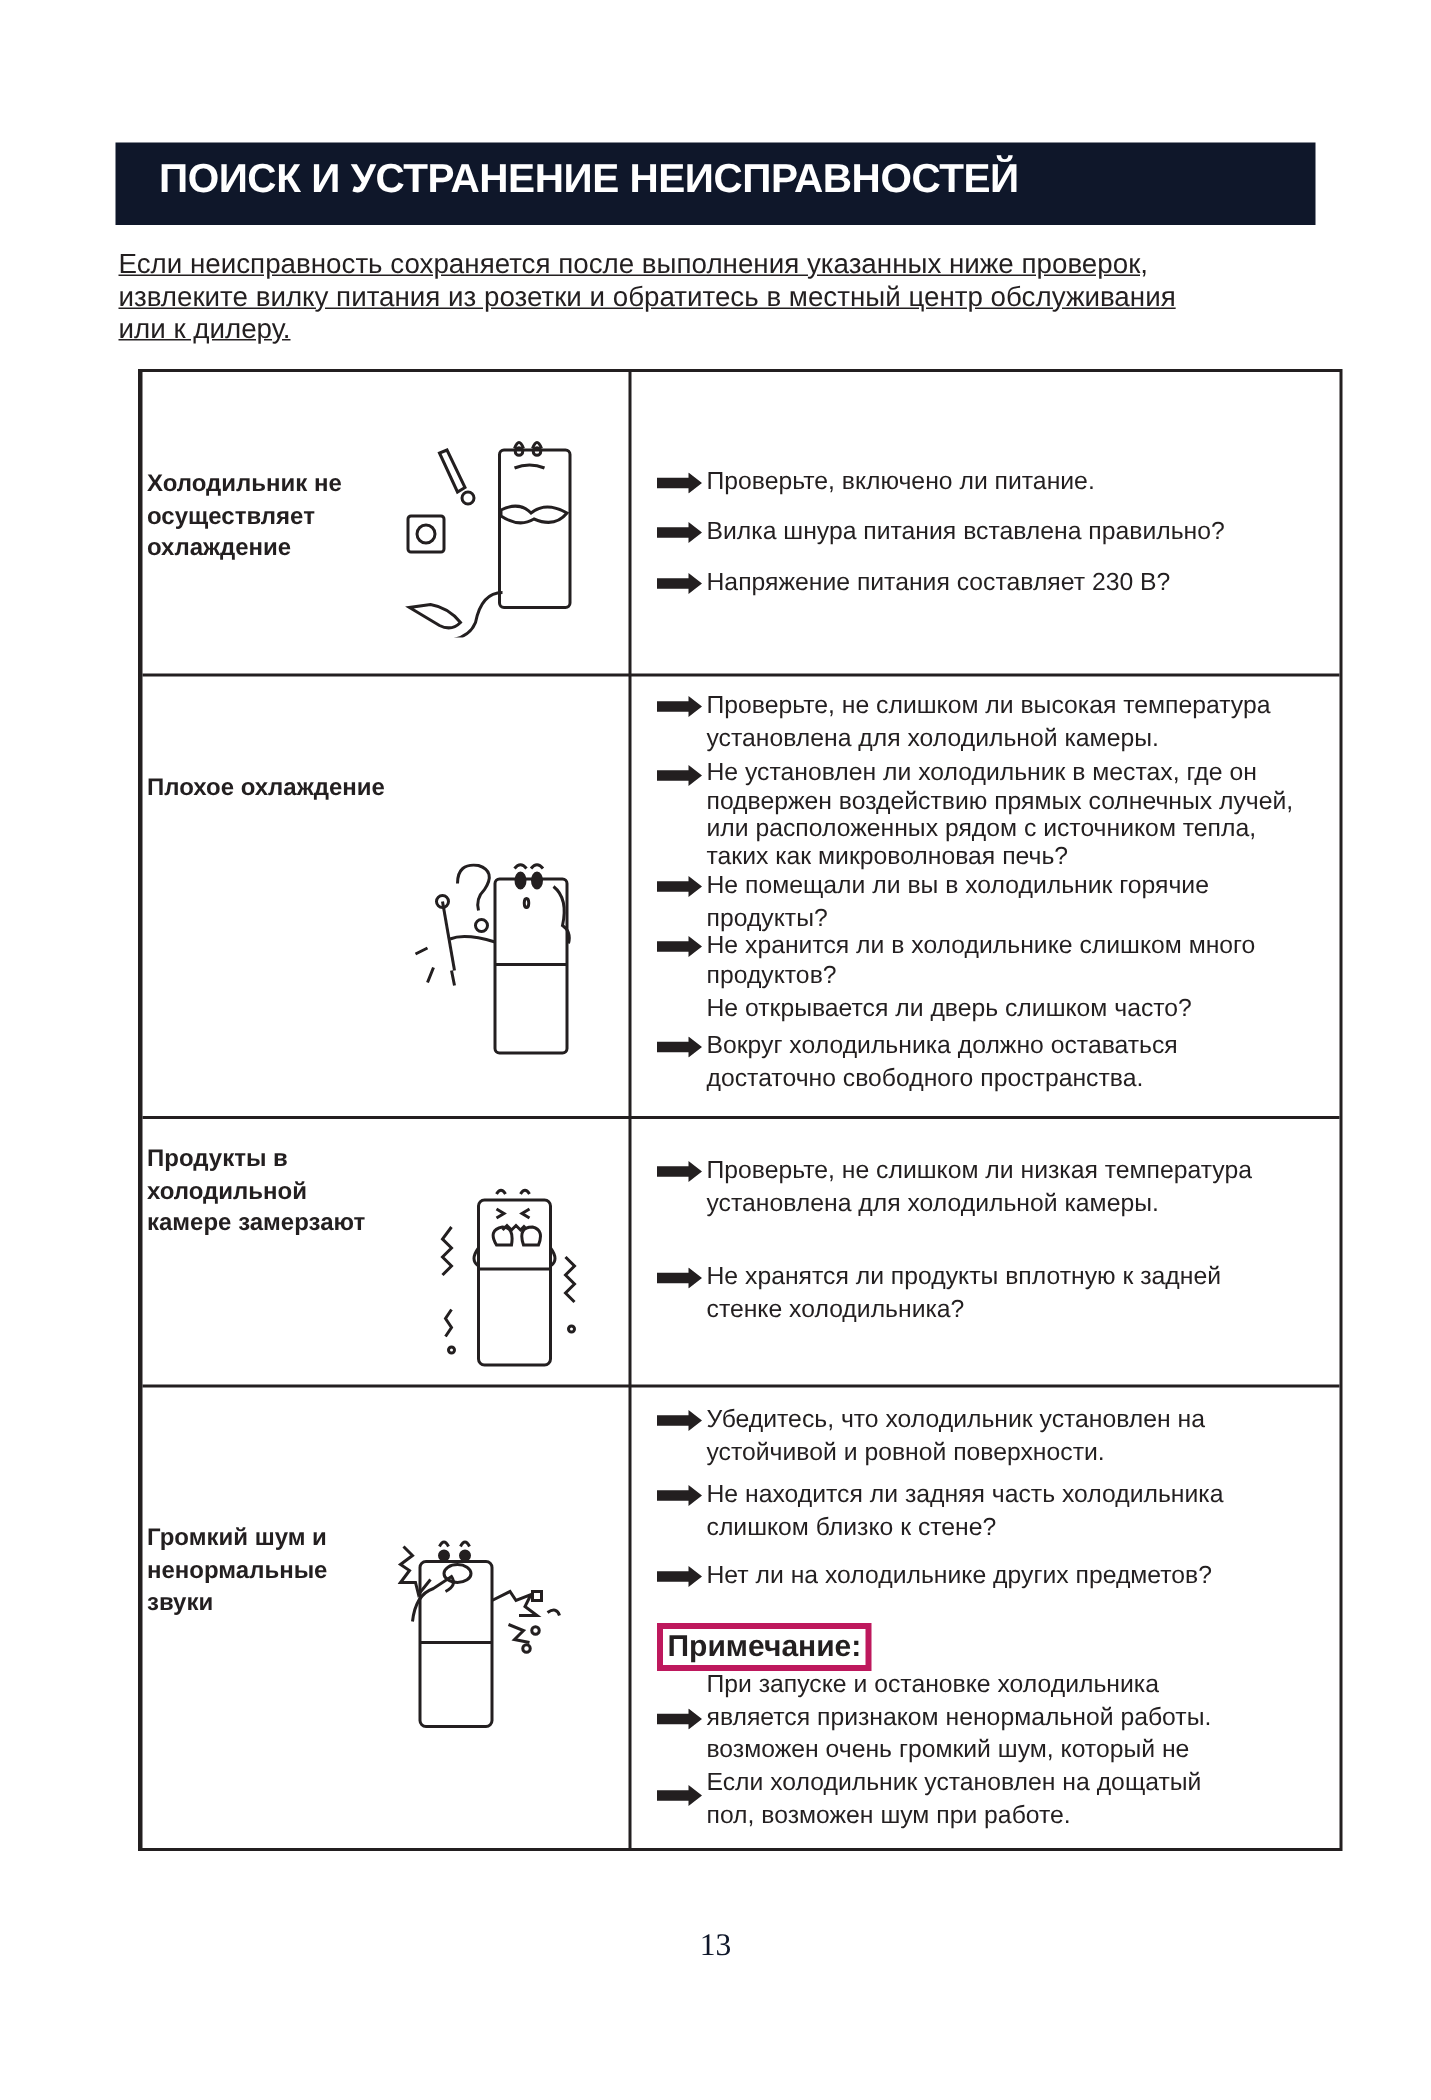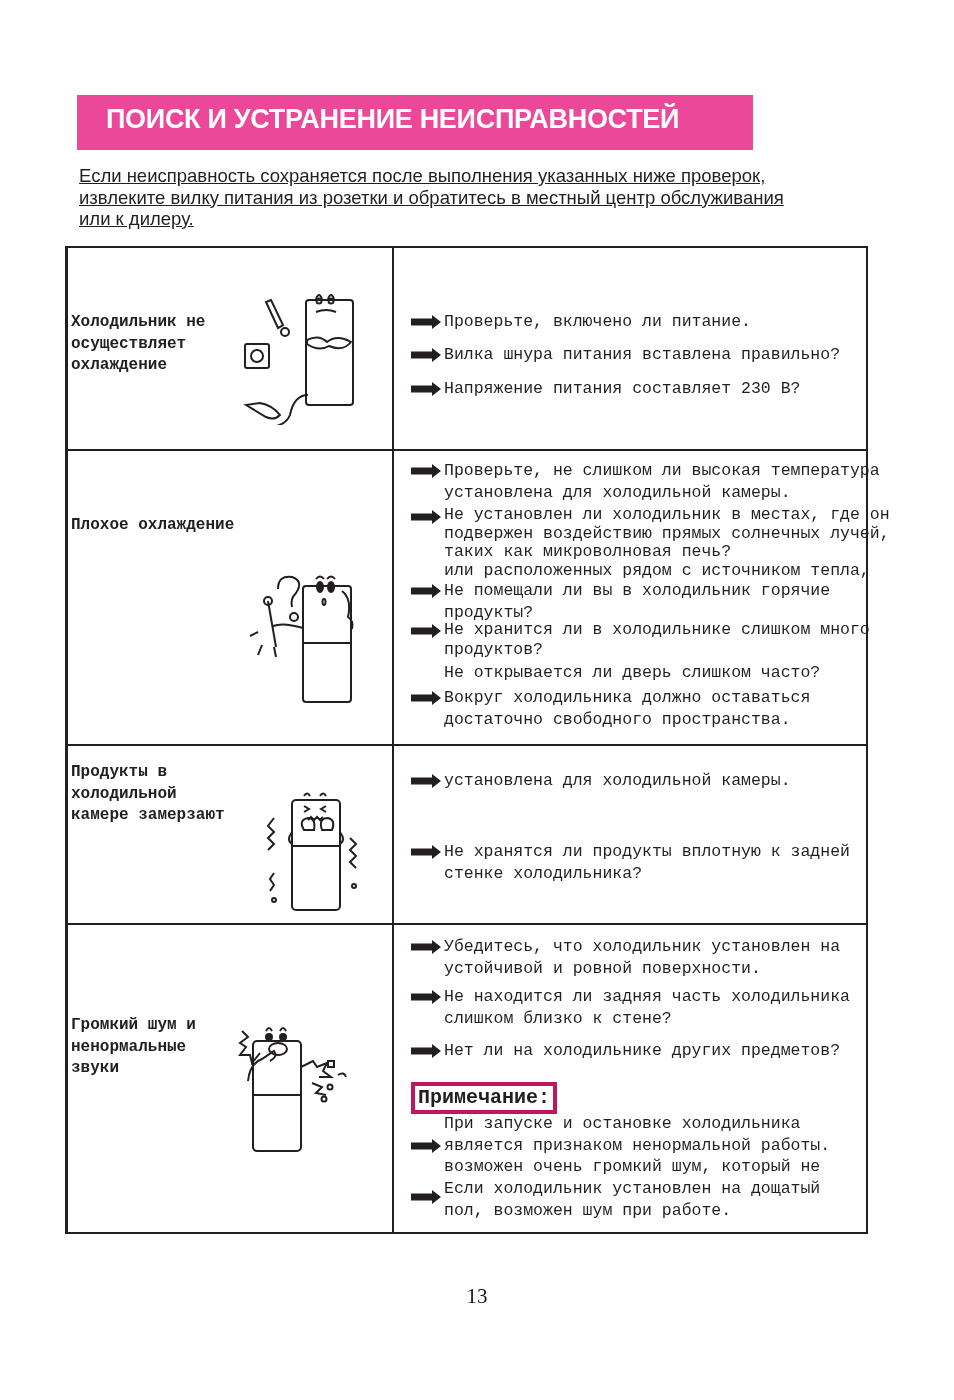--- a/index.html
+++ b/index.html
@@ -1,33 +1,33 @@
 <!DOCTYPE html>
 <html><head>
 <meta charset="utf-8">
 <style>
   html, body { margin: 0; padding: 0; background: #ffffff; }
   body { width: 954px; height: 1400px; position: relative; font-family: "Liberation Sans", sans-serif; color: #231f20; }
   .title-bar {
-    position: absolute; left: 77px; top: 95px; width: 676px; height: 55px;
-    background: #ec4899; color: #ffffff;
+    position: absolute; left: 77px; top: 95px; width: 800px; height: 55px;
+    background: #0f172a; color: #ffffff;
   }
   .title-bar .title {
     position: absolute; left: 29px; top: 9px; font-size: 27px; font-weight: bold;
     letter-spacing: -0.3px; white-space: nowrap;
   }
   .intro {
     position: absolute; left: 79px; top: 165px; width: 800px;
     font-size: 18.5px; line-height: 21.5px; color: #231f20; text-decoration: underline;
   }
   .intro div { white-space: nowrap; }
   .tbl {
-    position: absolute; left: 65px; top: 246px; width: 803px; height: 988px;
+    position: absolute; left: 92px; top: 246px; width: 803px; height: 988px;
     box-sizing: border-box; border-left: 3px solid #231f20; border-top: 2px solid #231f20;
-    border-right: 2px solid #231f20; border-bottom: 2px solid #231f20; font-family: Liberation Mono, monospace;
+    border-right: 2px solid #231f20; border-bottom: 2px solid #231f20;
   }
   .vline { position: absolute; left: 324px; top: 0; bottom: 0; width: 2px; background: #231f20; }
   .hline { position: absolute; left: 0; right: 0; height: 2px; background: #231f20; }
   .row { position: absolute; left: 0; right: 0; }
   .problem {
     position: absolute; left: 3px; font-size: 16px; font-weight: bold; line-height: 21.5px; color: #231f20;
   }
   .problem div { white-space: nowrap; }
   .illus { position: absolute; }
   .checks { position: absolute; left: 343px; right: 0; }
@@ -152,22 +152,22 @@
           <div>установлена для холодильной камеры.</div>
         </div>
       </div>
       <div class="check" style="top:46px;line-height:18.5px">
         <svg class="arrow">
             <use href="#arrow-sym"></use>
           </svg>
         <div class="txt">
           <div>Не установлен ли холодильник в местах, где он</div>
           <div>подвержен воздействию прямых солнечных лучей,</div>
+          <div>или расположенных рядом с источником тепла,</div>
           <div>таких как микроволновая печь?</div>
-          <div>или расположенных рядом с источником тепла,</div>
         </div>
       </div>
       <div class="check" style="top:120px">
         <svg class="arrow">
             <use href="#arrow-sym"></use>
           </svg>
         <div class="txt">
           <div>Не помещали ли вы в холодильник горячие</div>
           <div>продукты?</div>
         </div>
@@ -219,20 +219,21 @@
         <circle cx="10" cy="112" r="2"></circle>
           <circle cx="90" cy="98" r="2"></circle>
       </g>
     </svg>
     <div class="checks" style="top:24px">
       <div class="check" style="top:0">
         <svg class="arrow">
             <use href="#arrow-sym"></use>
           </svg>
         <div class="txt">
+          <div>Проверьте, не слишком ли низкая температура</div>
           <div>установлена для холодильной камеры.</div>
         </div>
       </div>
       <div class="check" style="top:71px">
         <svg class="arrow">
             <use href="#arrow-sym"></use>
           </svg>
         <div class="txt">
           <div>Не хранятся ли продукты вплотную к задней</div>
           <div>стенке холодильника?</div>

